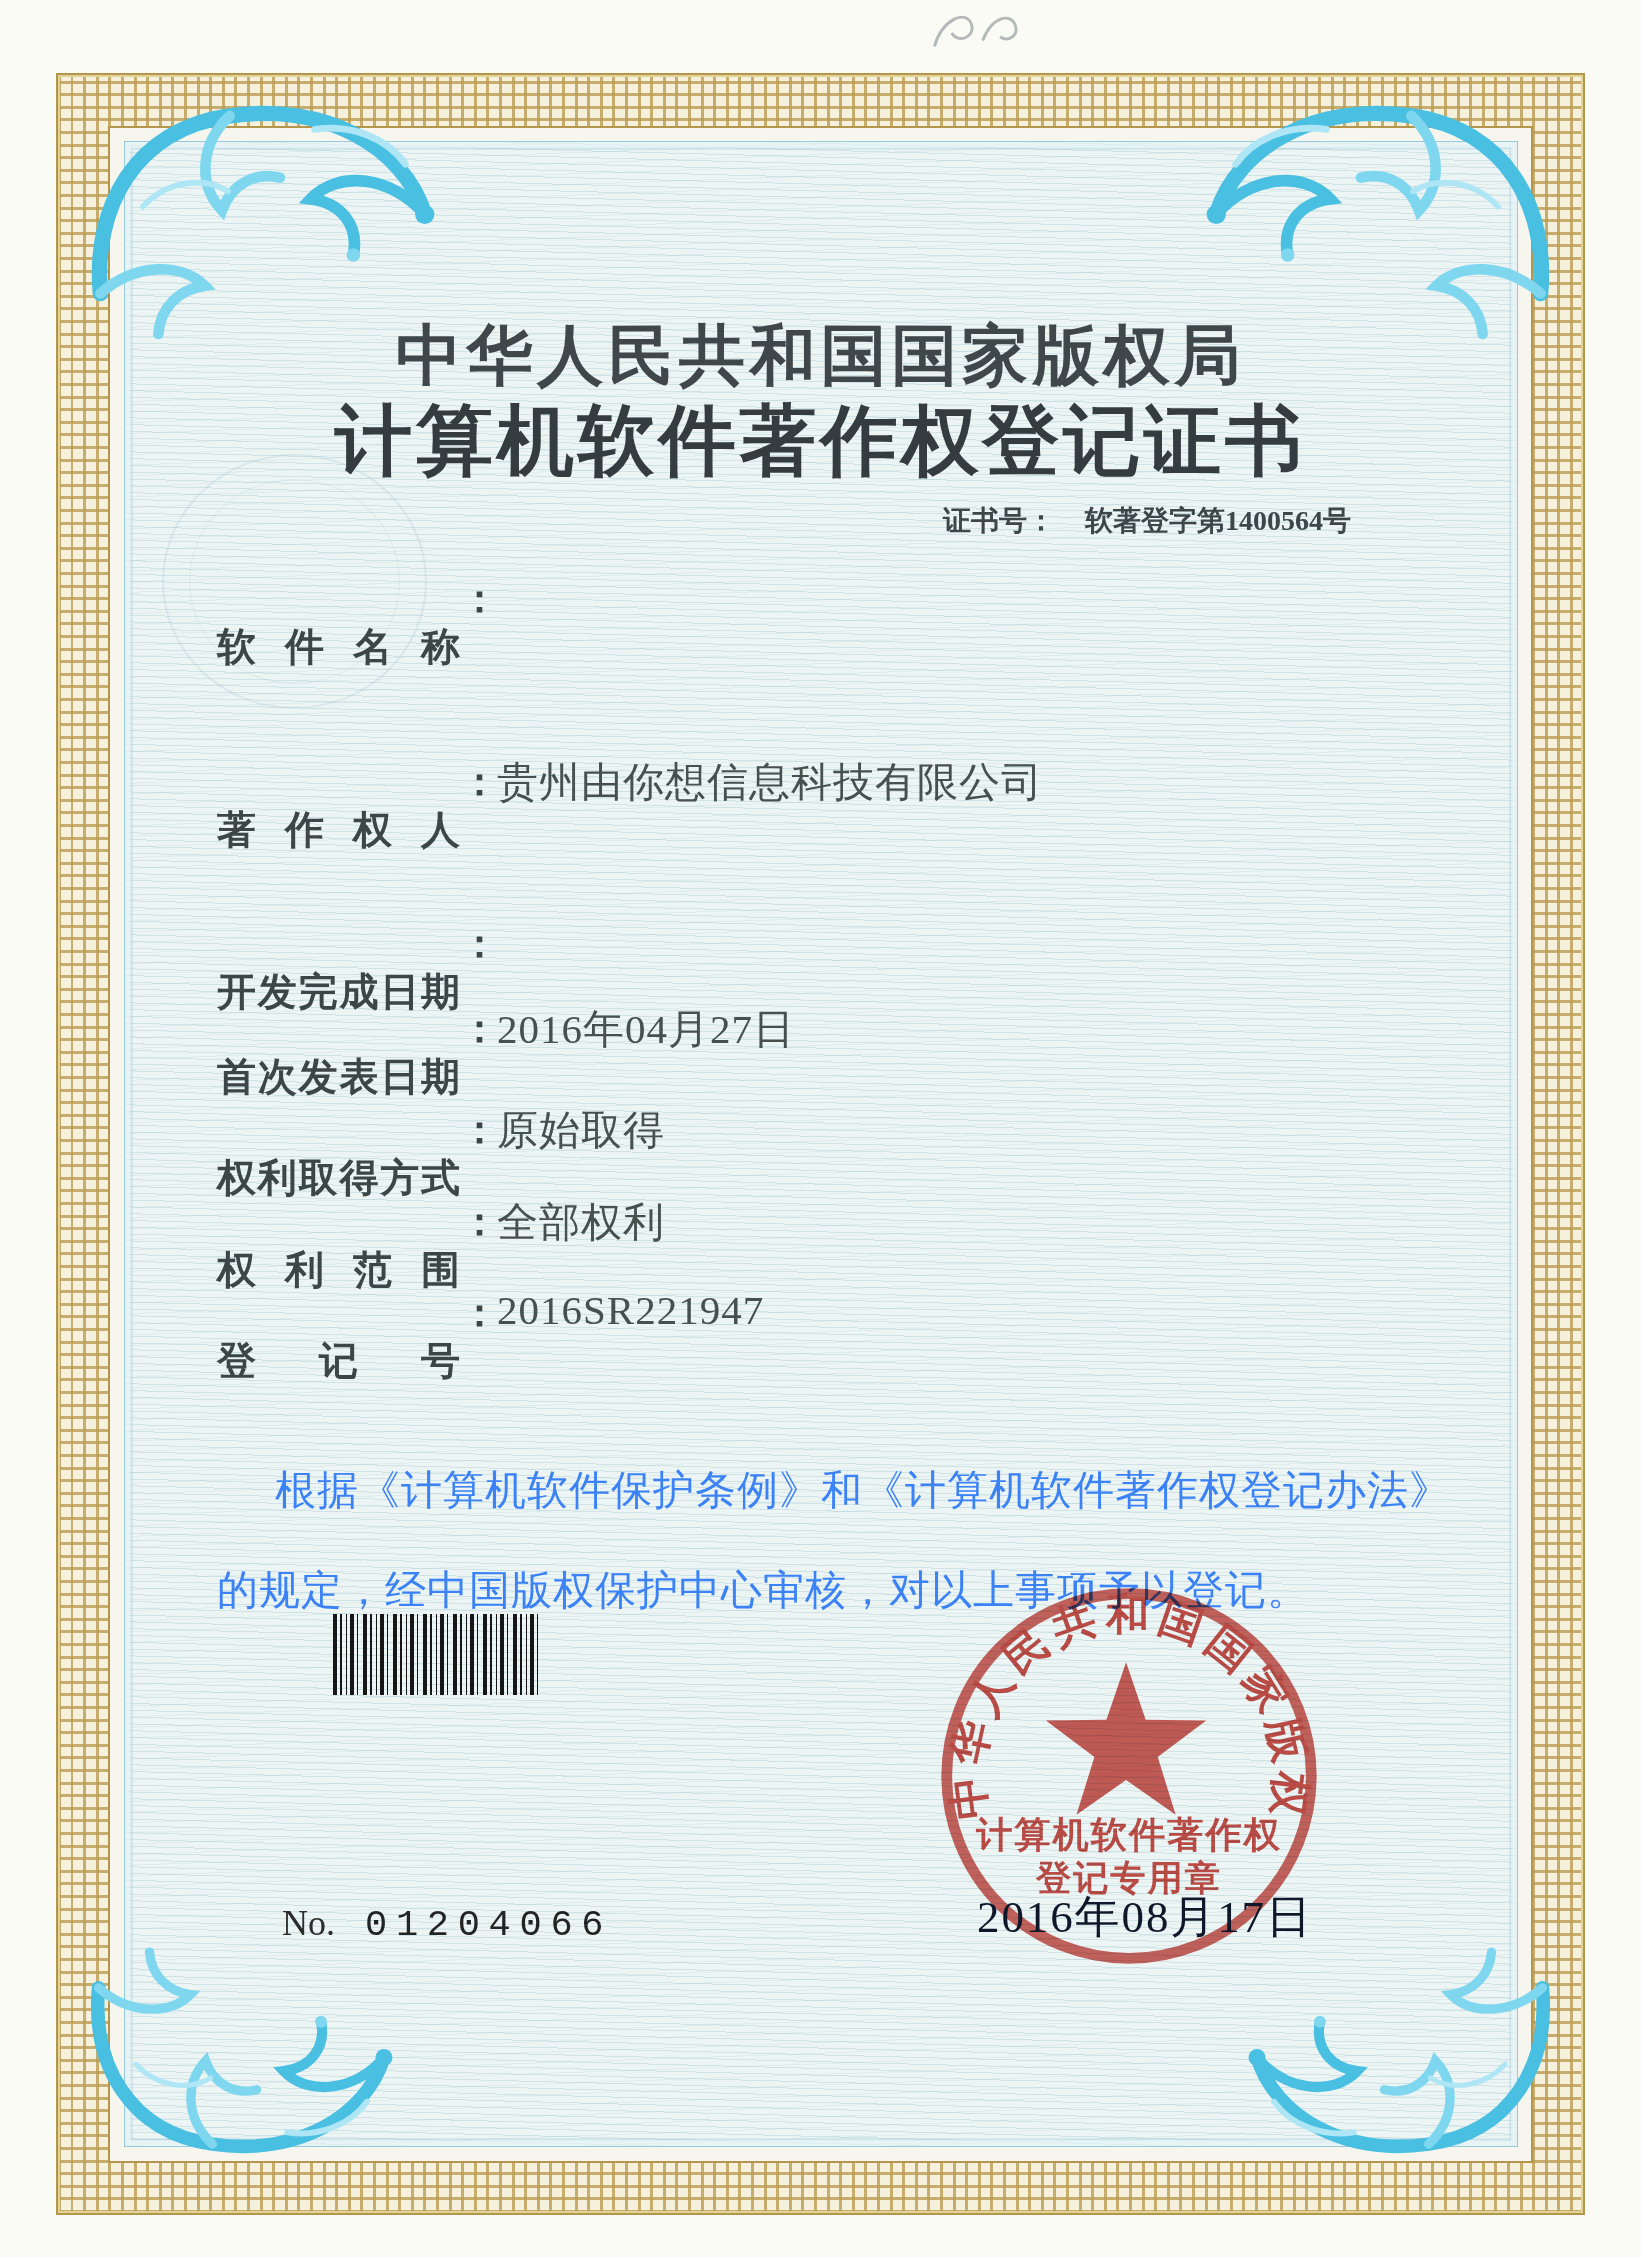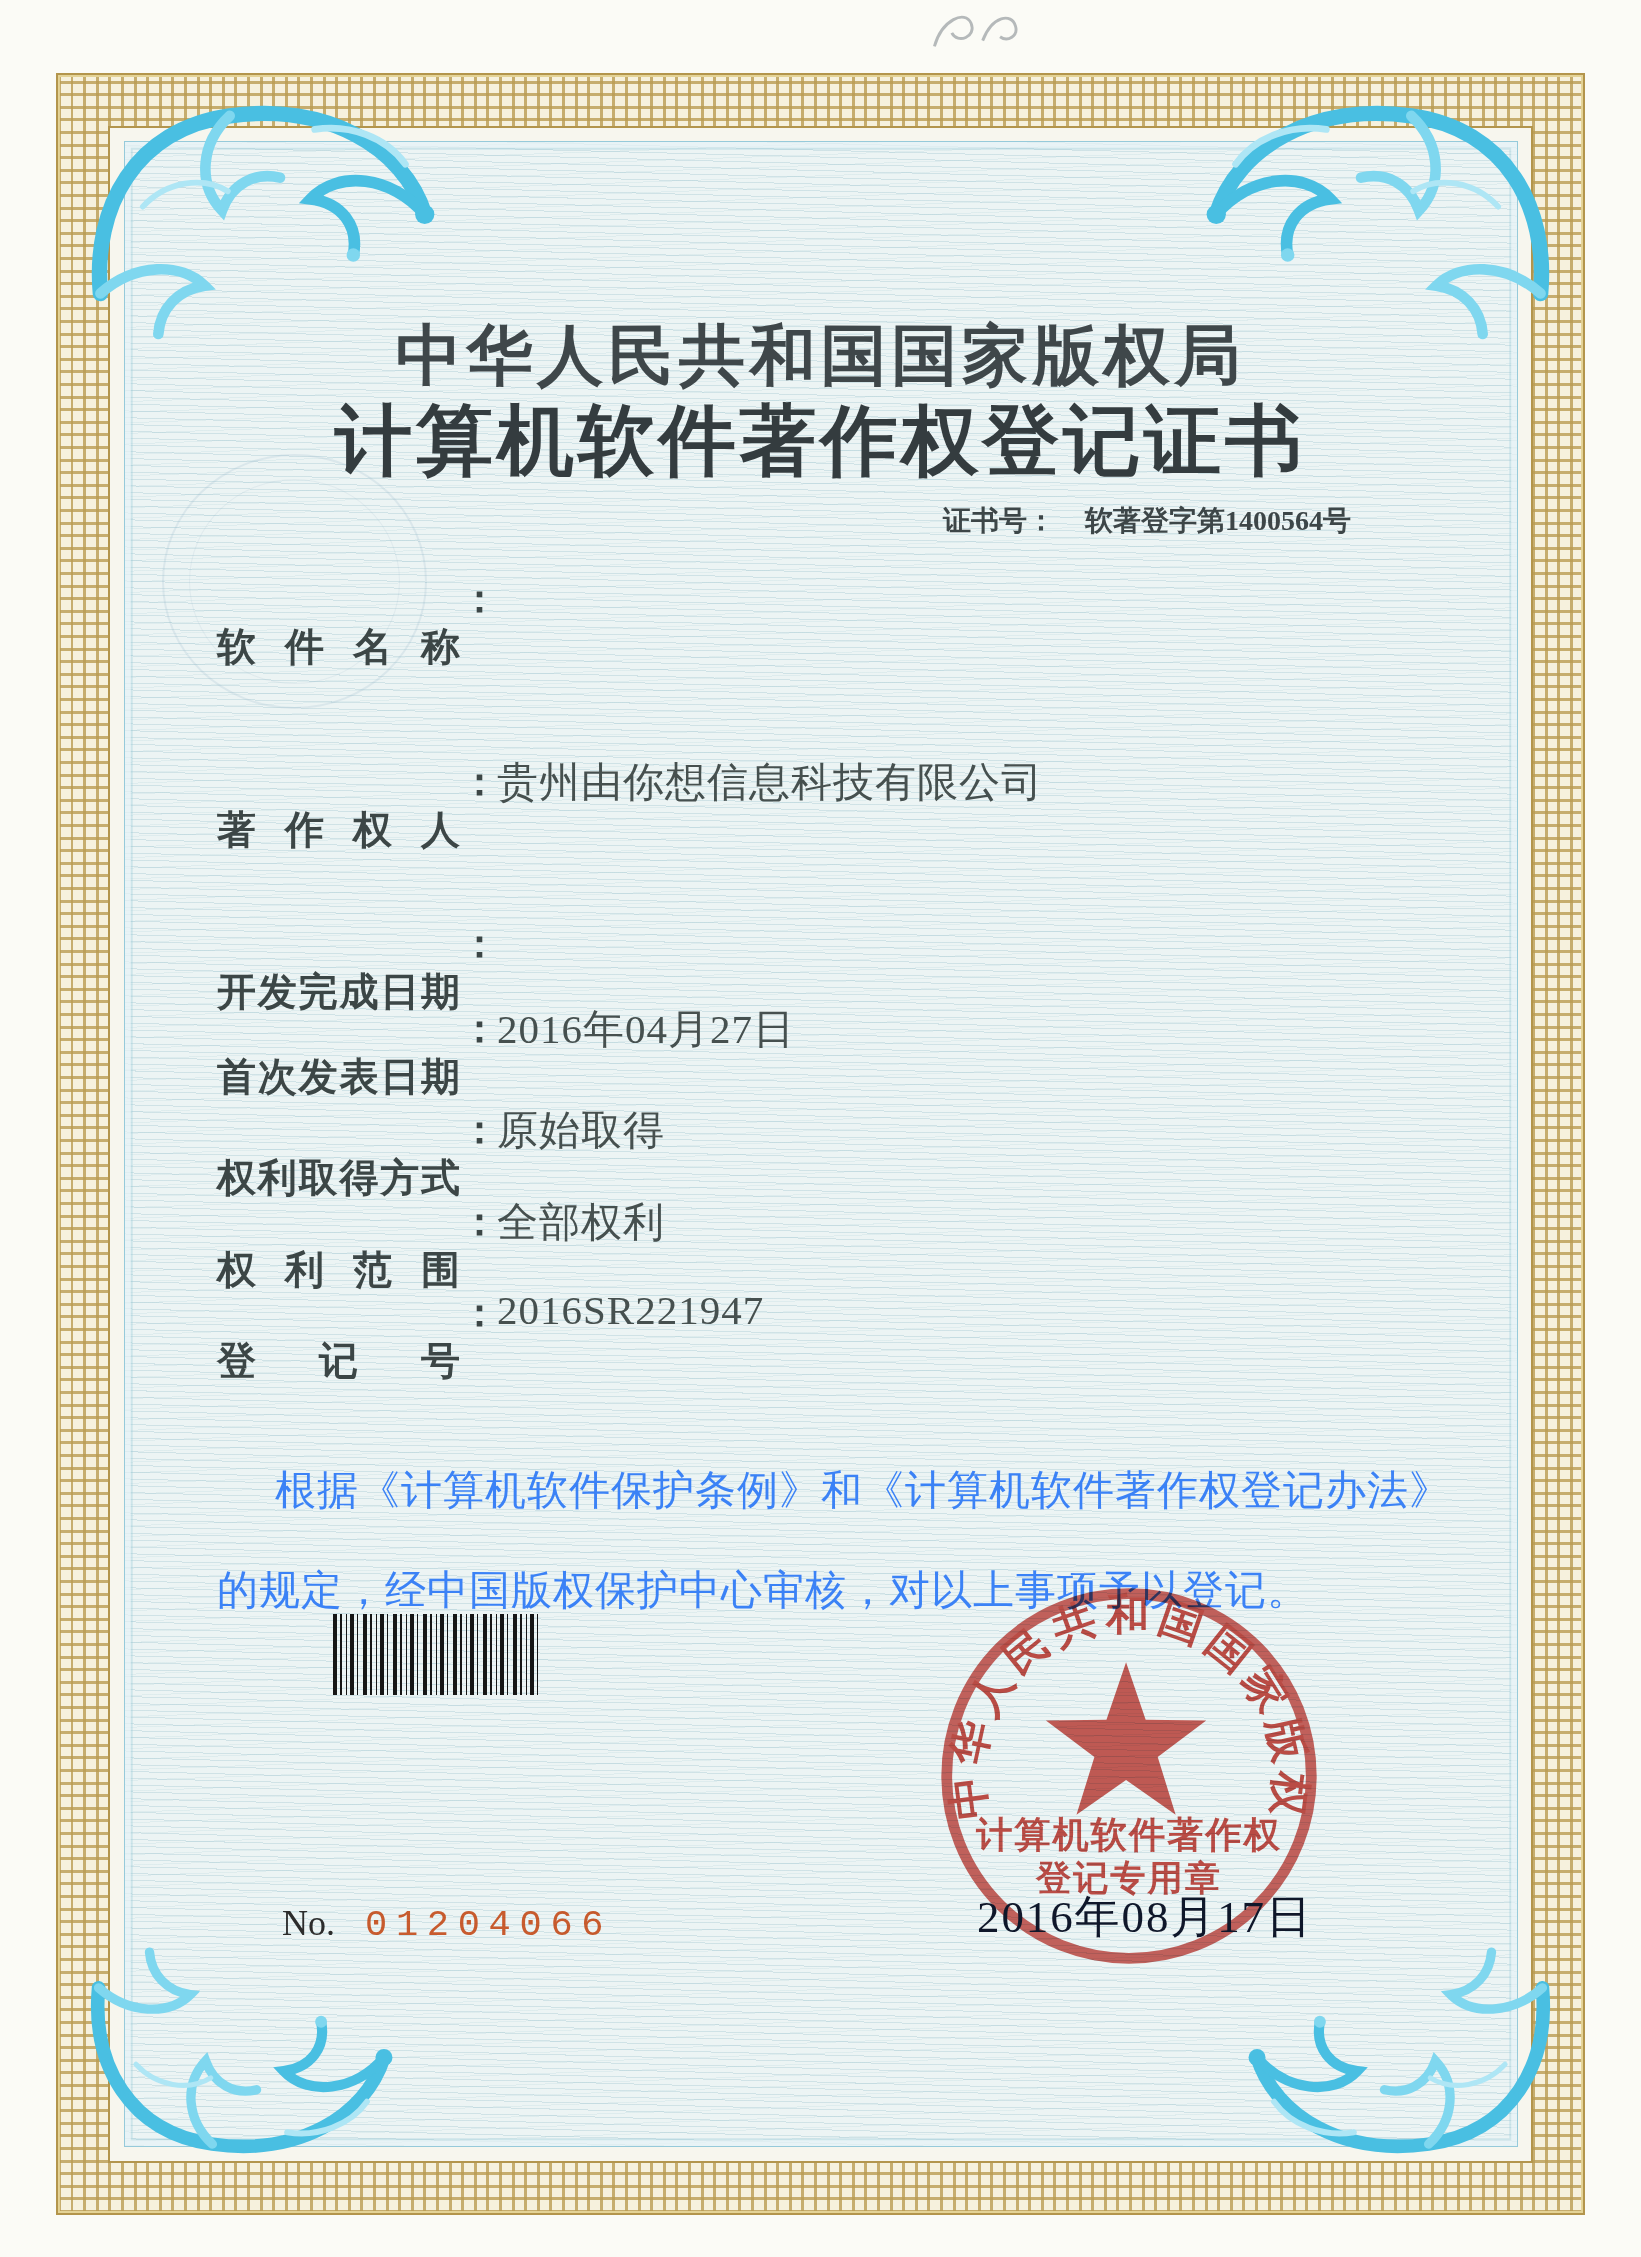--- a/index.html
+++ b/index.html
@@ -81,21 +81,21 @@
   }
   
   .seal-svg{position:absolute;left:933px;top:1580px;width:392px;height:392px;mix-blend-mode:multiply;opacity:.93;}
   .seal-date{
     position:absolute;left:977px;top:1887px;font-size:45px;color:#0f172a;letter-spacing:1.9px;z-index:5;
   }
   .serial{
     position:absolute;left:282px;top:1902px;display:flex;align-items:baseline;gap:30px;
   }
   .serial .no-label{font-size:36px;color:#2c2c2c;}
-  .serial .no-value{font-size:37px;color:#c2410c;letter-spacing:8.7px;font-family:"Liberation Mono","DejaVu Sans Mono",monospace;opacity:.85;}
+  .serial .no-value{font-size:37px;color:#000000;letter-spacing:8.7px;font-family:"Liberation Mono","DejaVu Sans Mono",monospace;opacity:.85;}
   .overlay-svg{position:absolute;left:0;top:0;width:1641px;height:2257px;pointer-events:none;}
 </style>
 </head>
 <body>
 
 <div class="frame-band"></div>
 <div class="frame-inner"></div>
 
 <div class="panel"></div>
 

